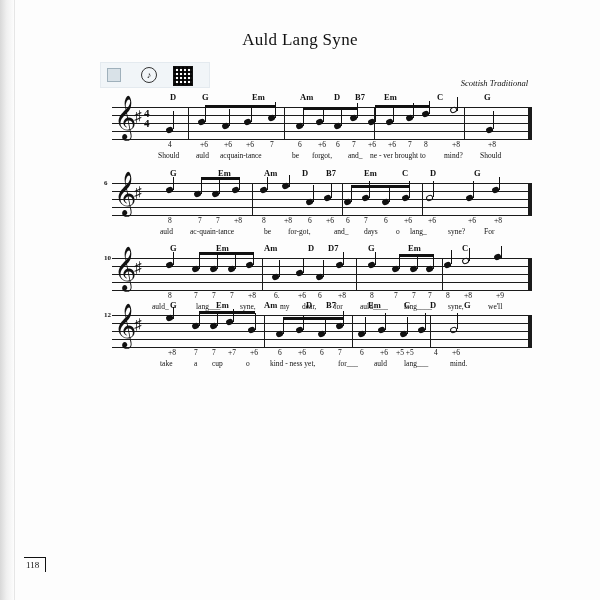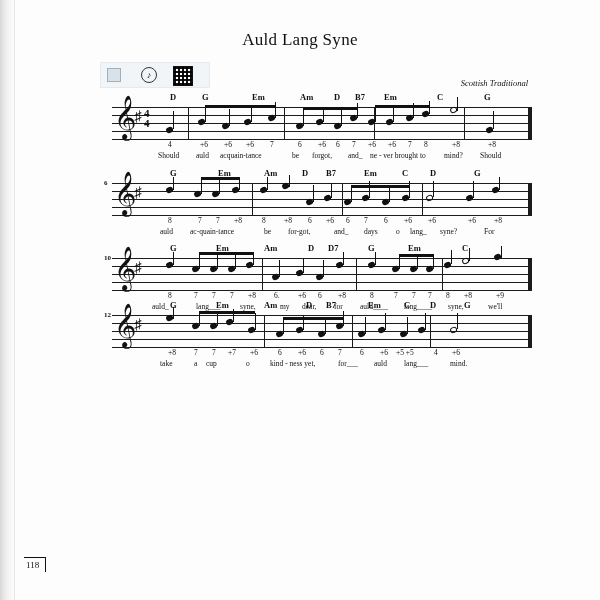--- a/index.html
+++ b/index.html
@@ -455,21 +455,21 @@
     </div>
     <div class="lyricrow">
       <div class="lyr" style="left:48px">auld</div>
       <div class="lyr" style="left:78px">ac-quain-tance</div>
       <div class="lyr" style="left:152px">be</div>
       <div class="lyr" style="left:176px">for-got,</div>
       <div class="lyr" style="left:222px">and_</div>
       <div class="lyr" style="left:252px">days</div>
       <div class="lyr" style="left:284px">o</div>
       <div class="lyr" style="left:298px">lang_</div>
-      <div class="lyr" style="left:328px">syne?</div>
+      <div class="lyr" style="left:336px">syne?</div>
       <div class="lyr" style="left:372px">For</div>
     </div>
   </div>
 
   <div class="system" style="top:243px;">
     <div class="chordrow">
       <div class="chord" style="left:58px">G</div>
       <div class="chord" style="left:104px">Em</div>
       <div class="chord" style="left:152px">Am</div>
       <div class="chord" style="left:196px">D</div>
@@ -626,21 +626,21 @@
       <div class="tab" style="left:226px">7</div>
       <div class="tab" style="left:248px">6</div>
       <div class="tab" style="left:268px">+6</div>
       <div class="tab" style="left:284px">+5 +5</div>
       <div class="tab" style="left:322px">4</div>
       <div class="tab" style="left:340px">+6</div>
     </div>
     <div class="lyricrow">
       <div class="lyr" style="left:48px">take</div>
       <div class="lyr" style="left:82px">a</div>
-      <div class="lyr" style="left:94px">cup</div>
+      <div class="lyr" style="left:100px">cup</div>
       <div class="lyr" style="left:134px">o</div>
       <div class="lyr" style="left:158px">kind - ness yet,</div>
       <div class="lyr" style="left:226px">for___</div>
       <div class="lyr" style="left:262px">auld</div>
       <div class="lyr" style="left:292px">lang___</div>
       <div class="lyr" style="left:338px">mind.</div>
     </div>
   </div>
 
   <div class="footnote">

